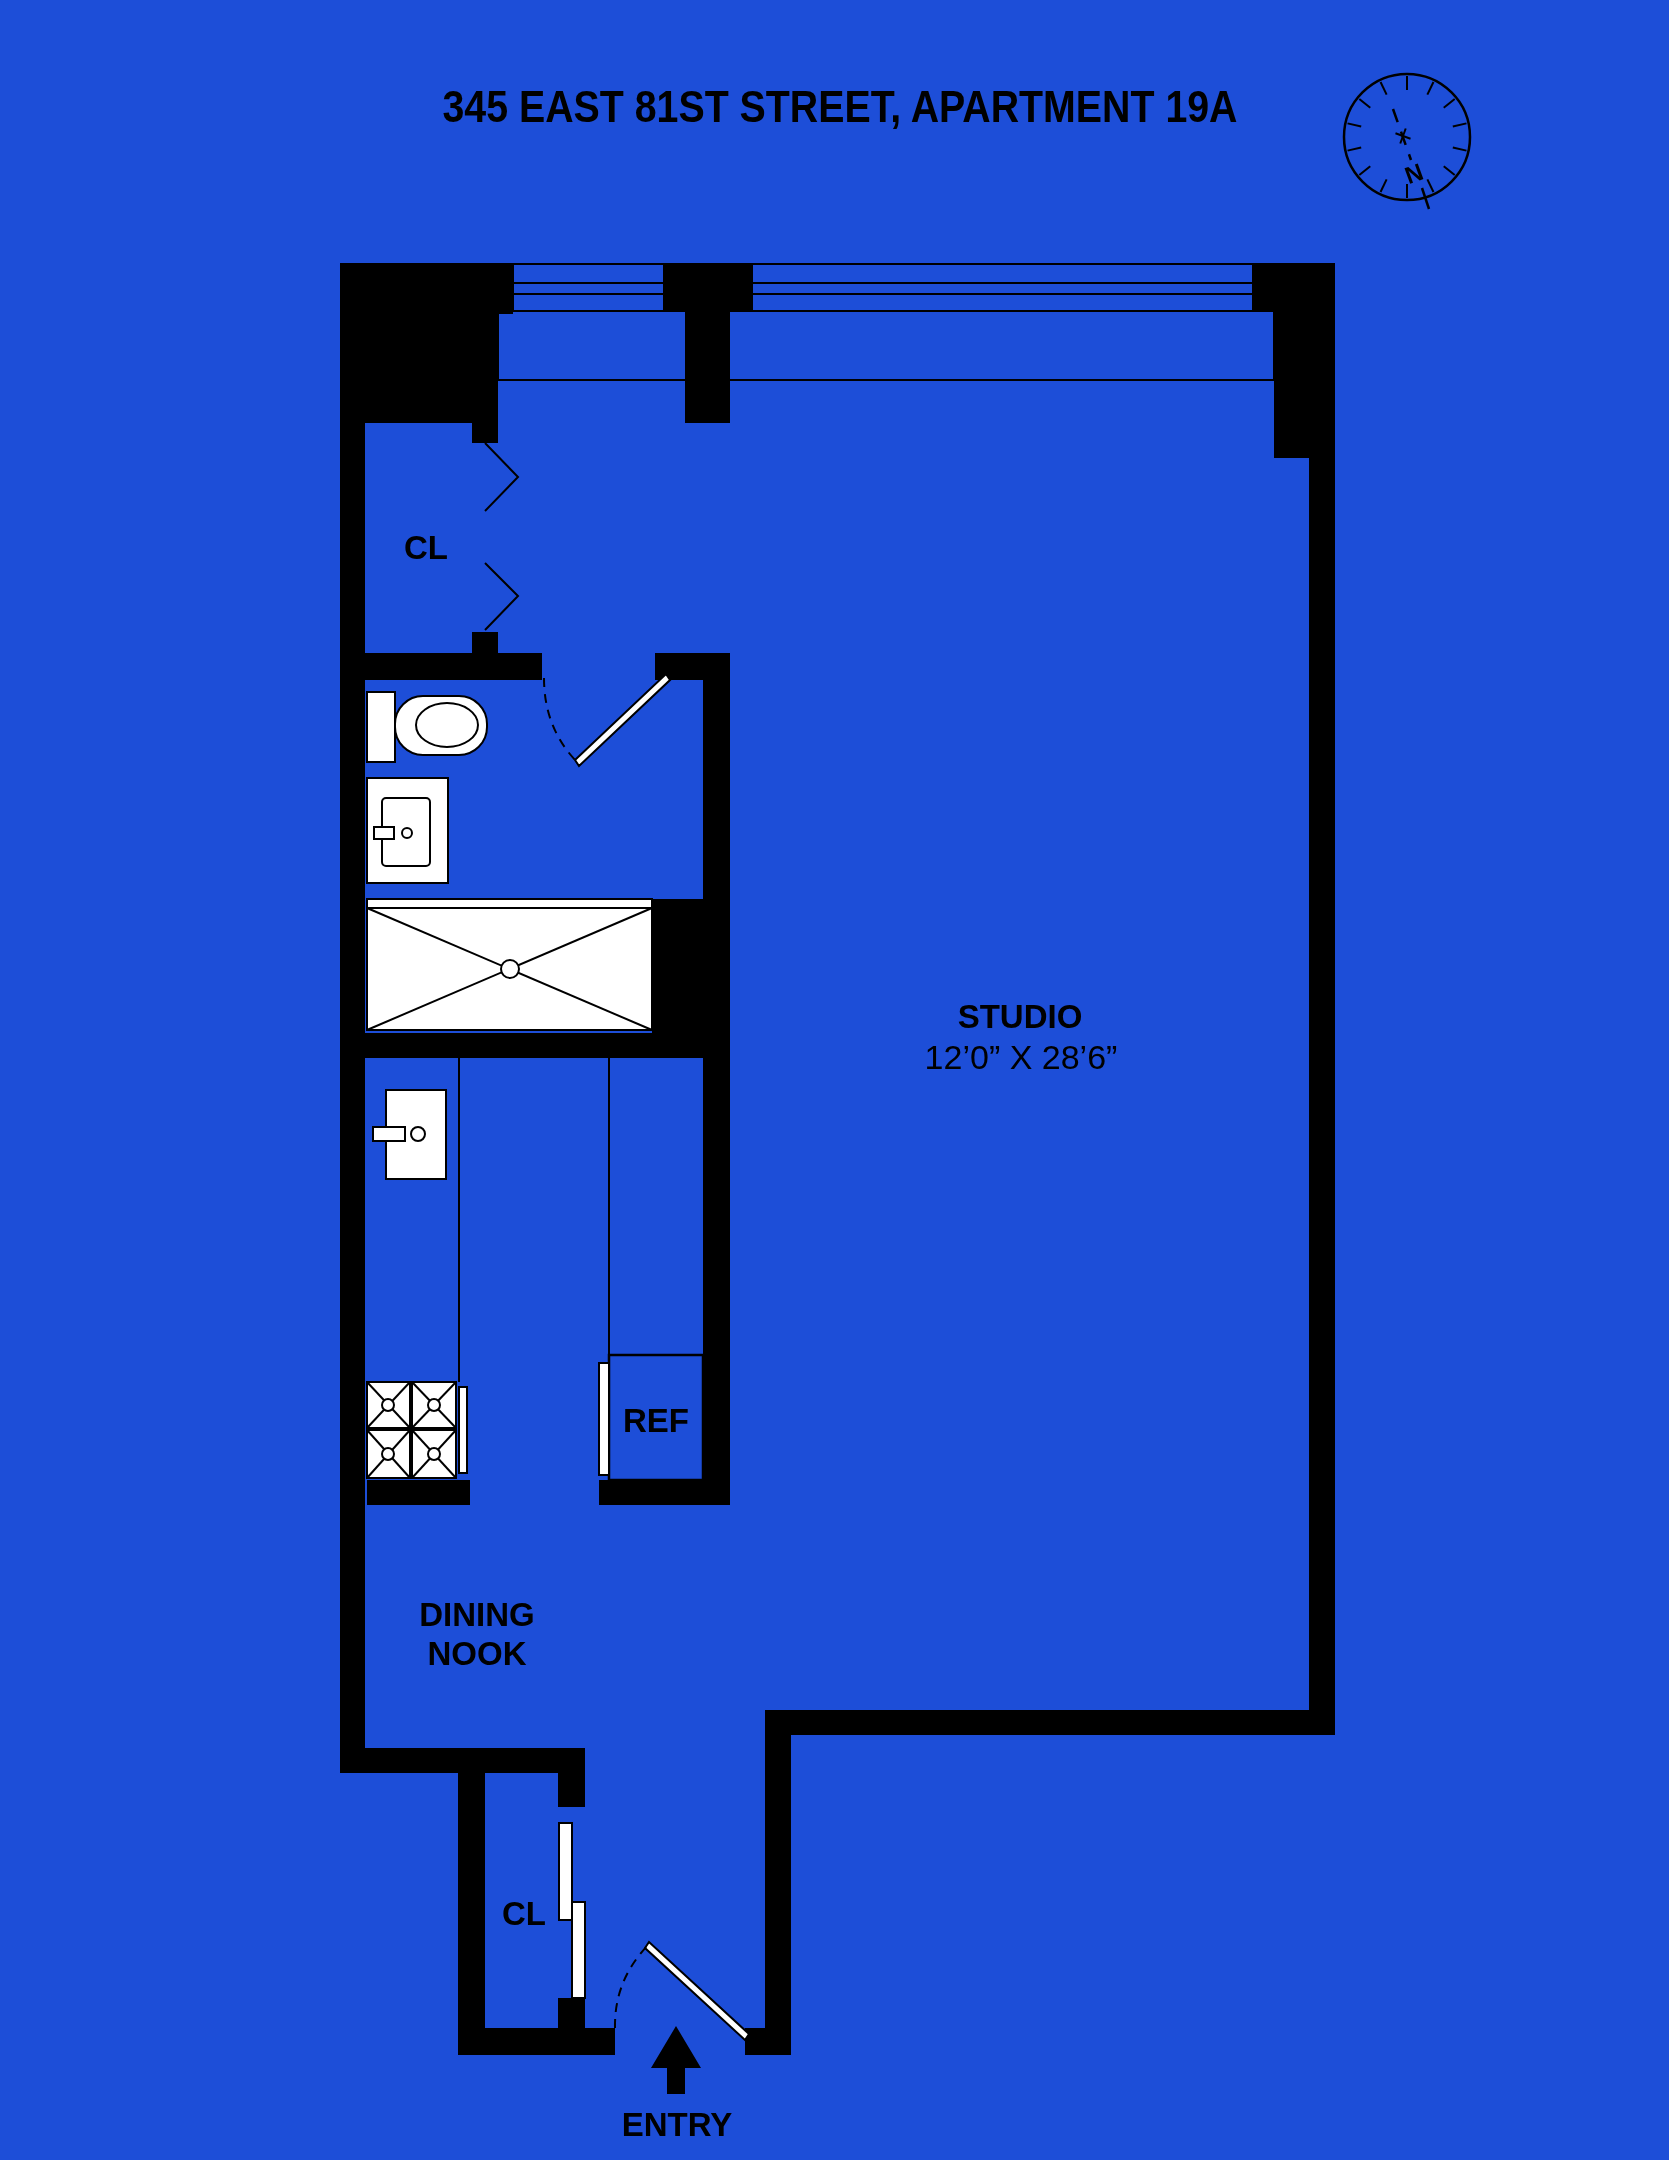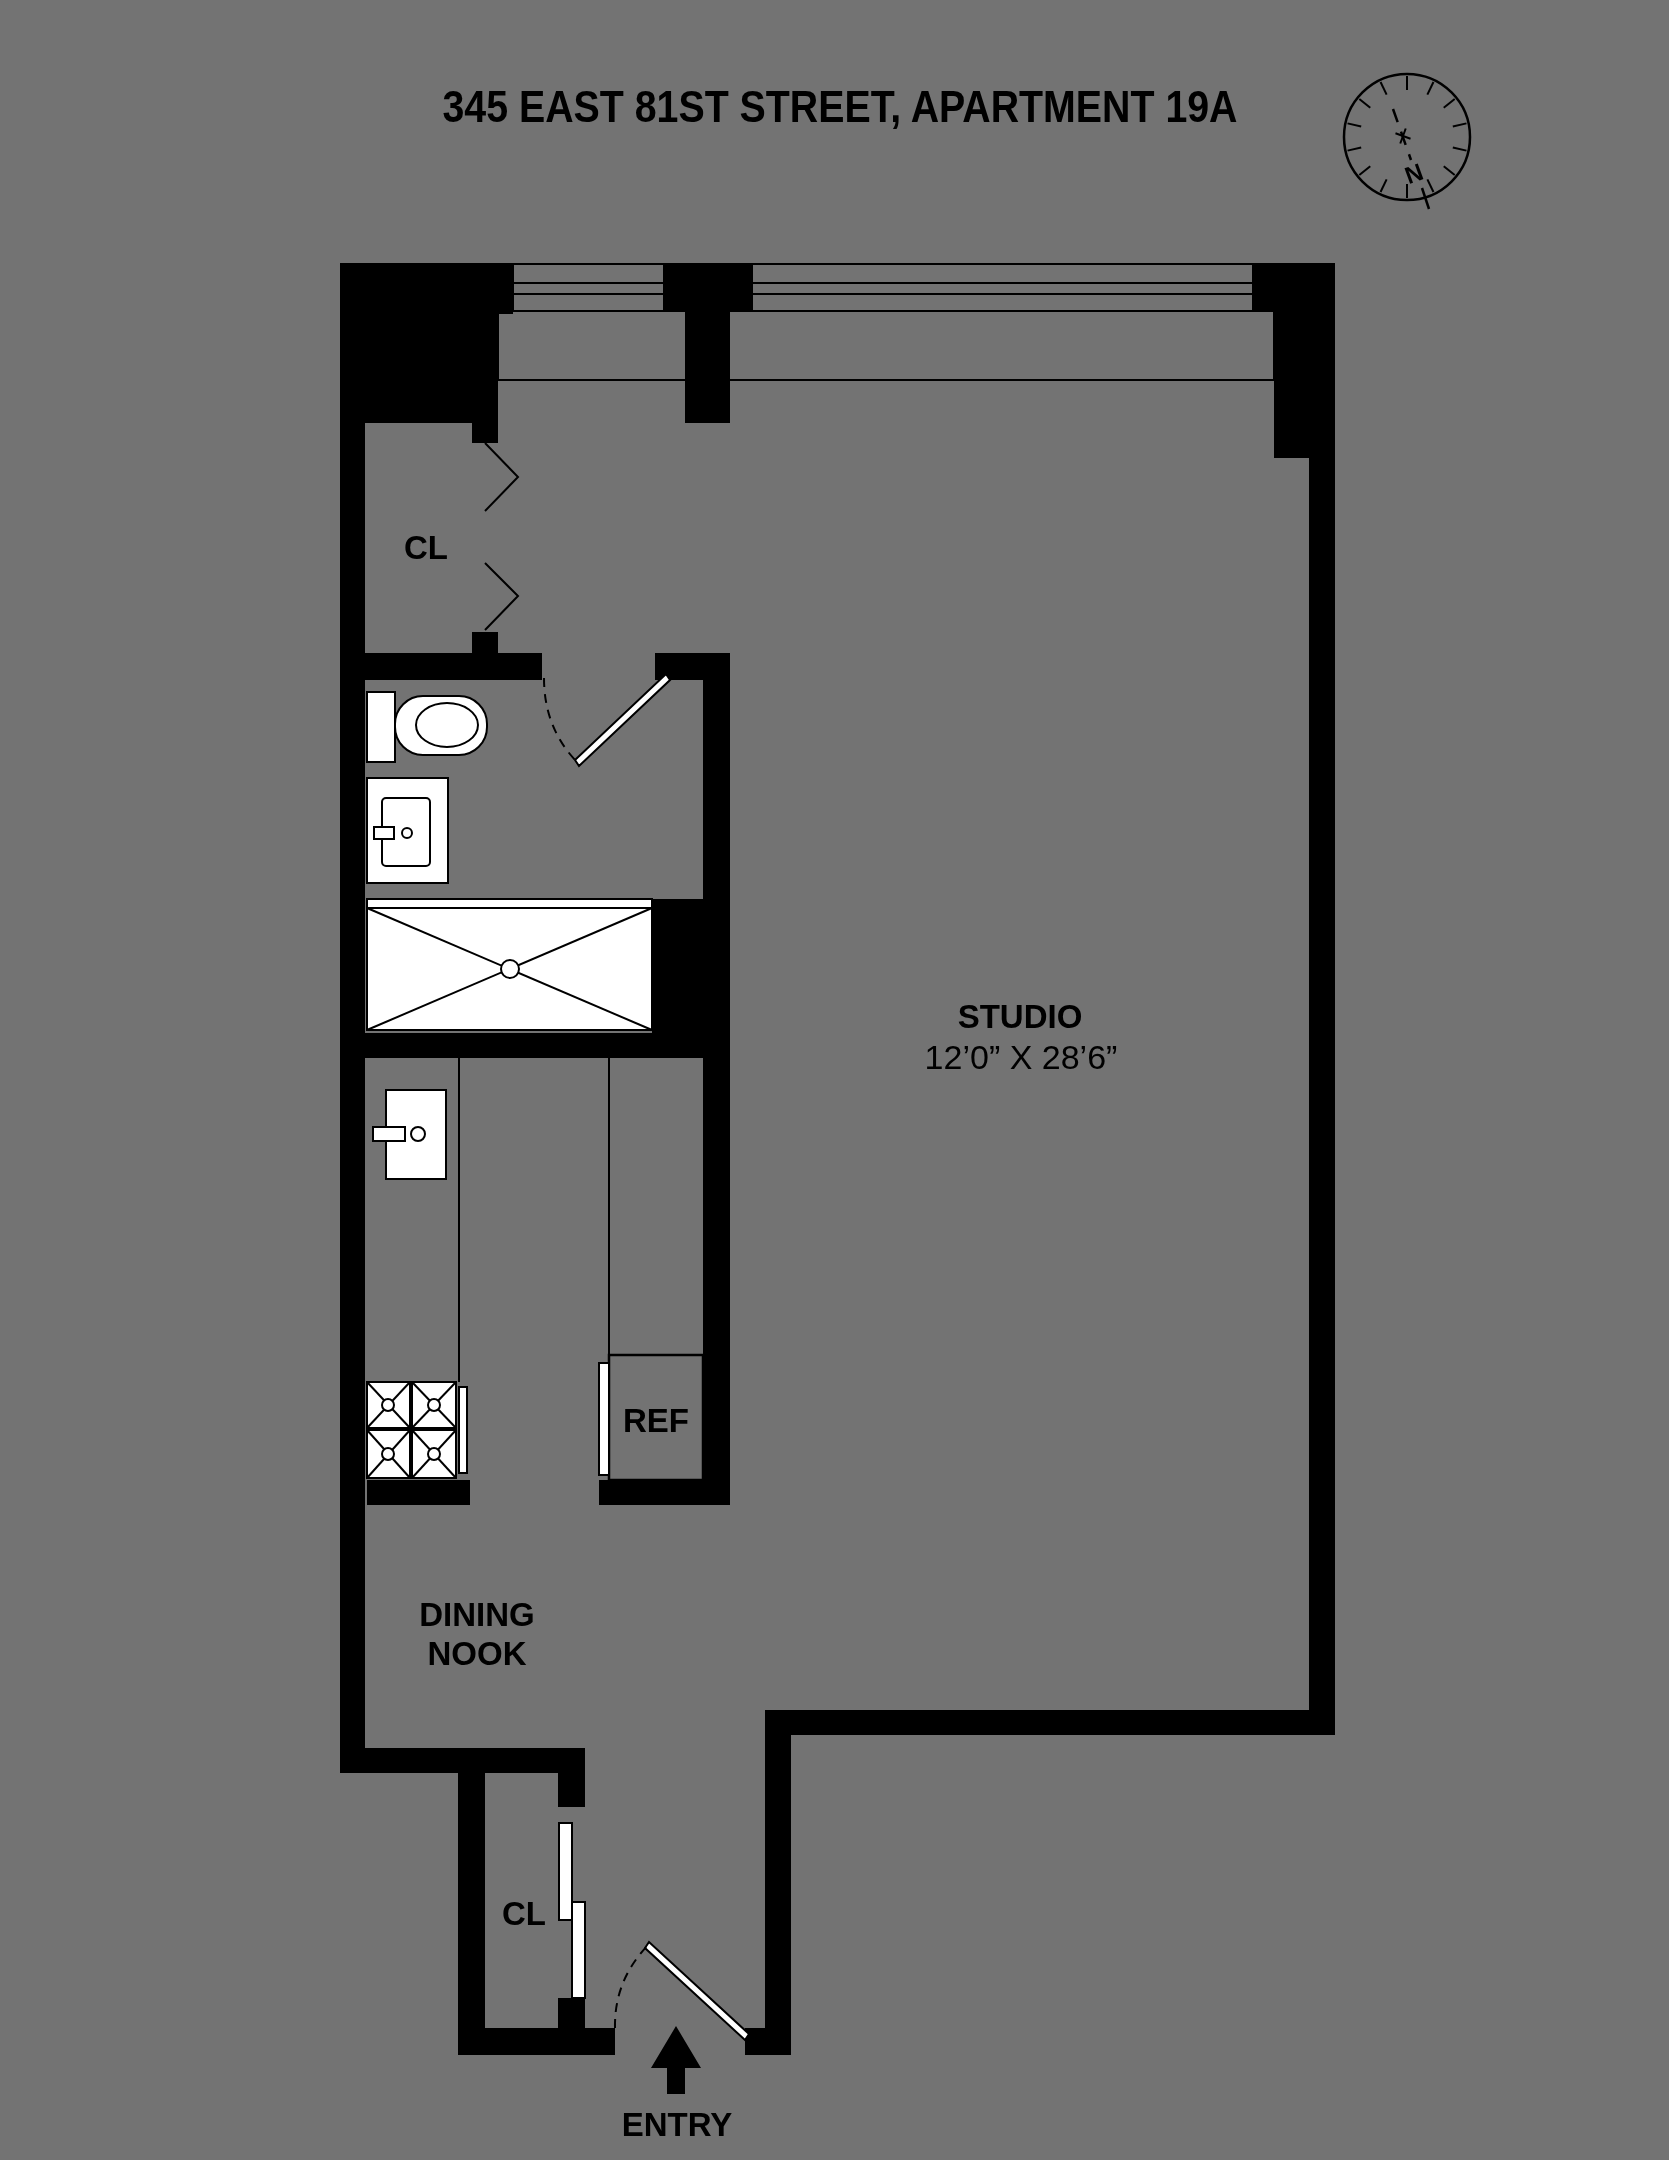--- a/index.html
+++ b/index.html
@@ -1,16 +1,16 @@
 <!DOCTYPE html>
 <html><head>
 <meta charset="utf-8">
 <style>
   html,body{margin:0;padding:0;background:#ffffff;}
-  .page{position:relative;width:1669px;height:2160px;background:#737373;margin:0 auto;
+  .page{position:relative;width:1669px;height:2160px;background:#1d4ed8;margin:0 auto;
         font-family:"Liberation Sans",sans-serif;}
   svg{display:block;}
   svg text{font-family:"Liberation Sans",sans-serif;fill:#000;}
   .wl{fill:#000;stroke:none;}
   .ln{fill:none;stroke:#000;stroke-width:2;}
   .ln25{fill:none;stroke:#000;stroke-width:2.5;}
   .fixt{fill:#ffffff;stroke:#000;stroke-width:2;}
   .dash{fill:none;stroke:#000;stroke-width:2;stroke-dasharray:9 7;}
   .lbl{font-weight:bold;font-size:33px;text-anchor:middle;}
   .dim{font-size:34px;text-anchor:middle;}

